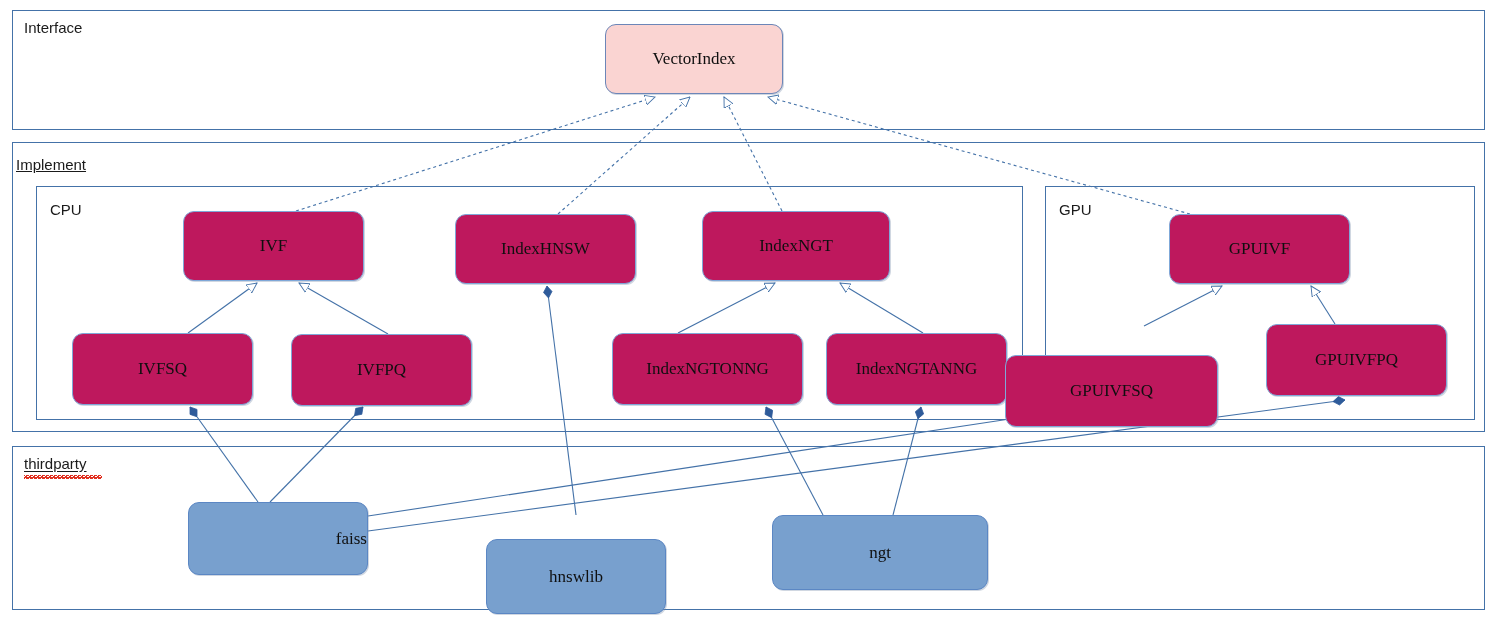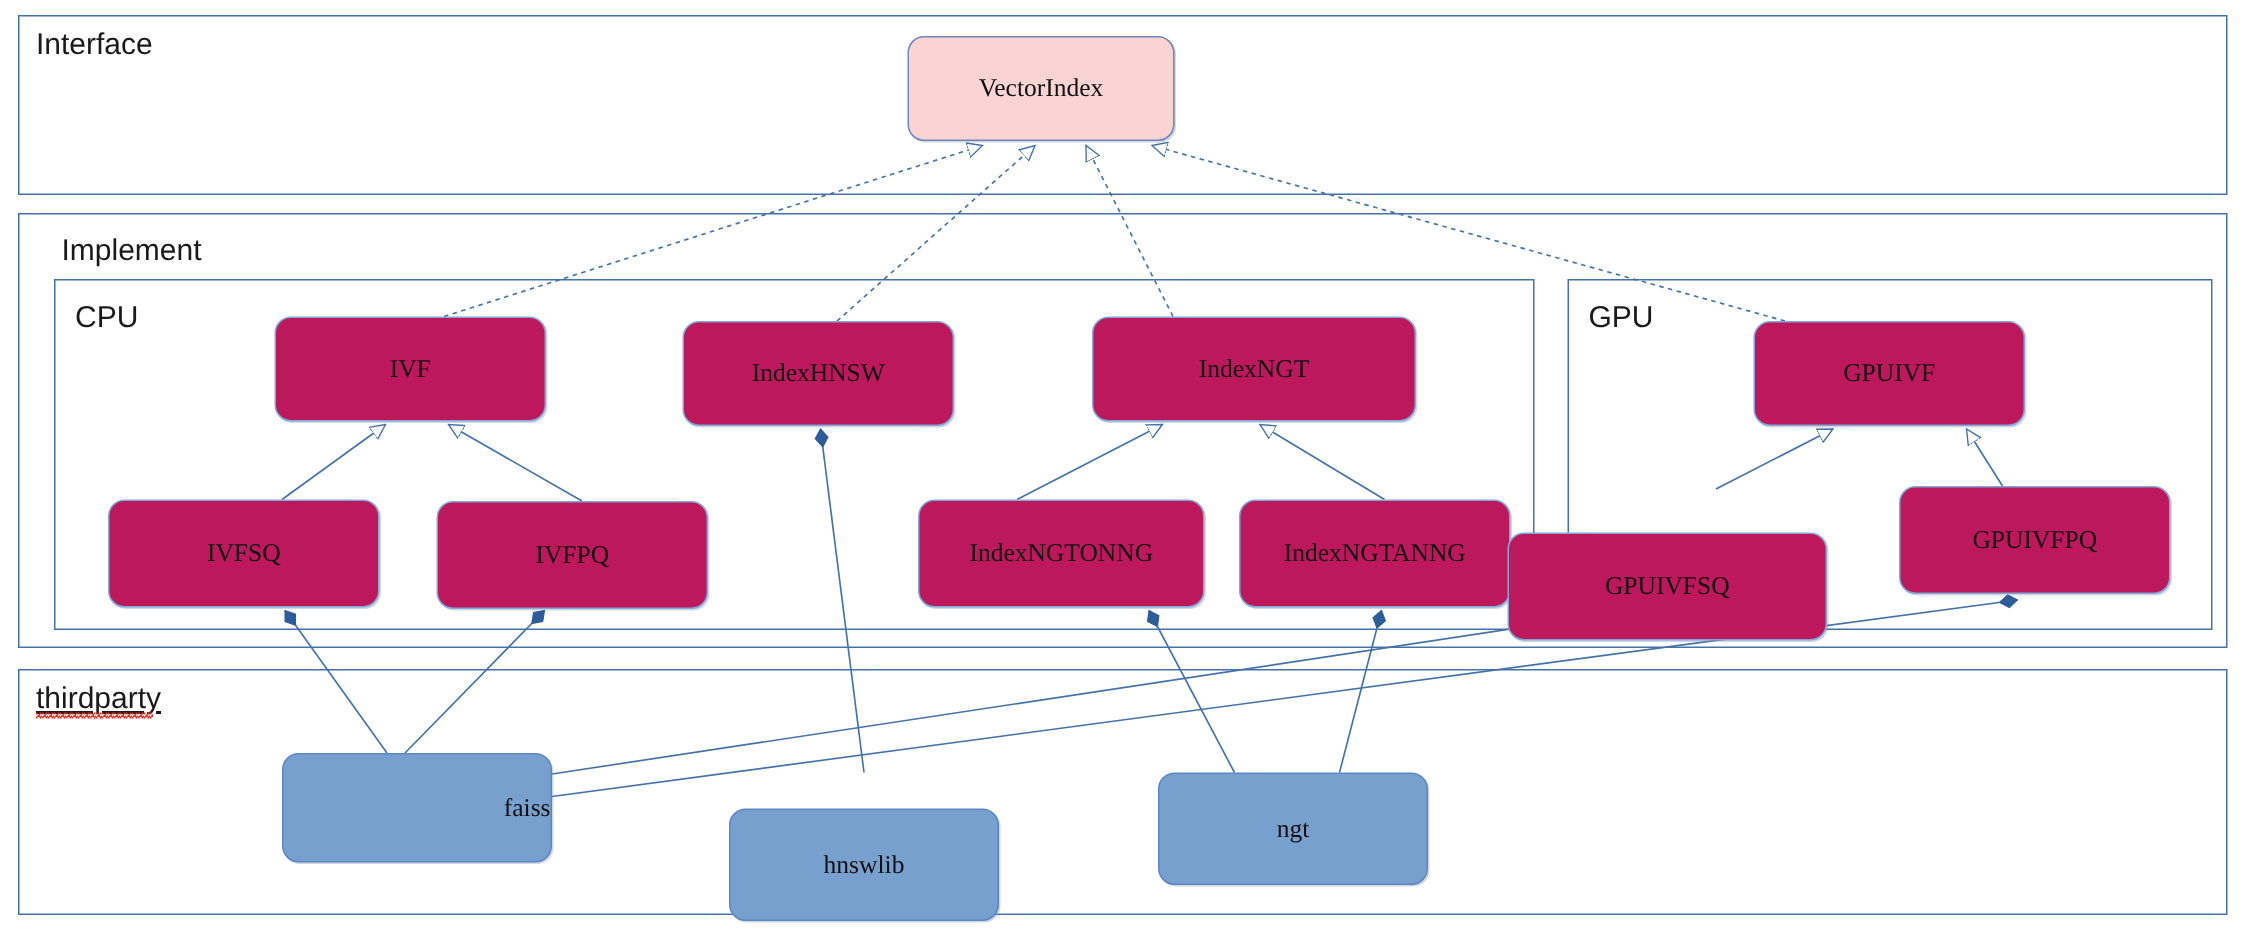--- a/index.html
+++ b/index.html
@@ -19,21 +19,21 @@
   
   .group {
     position: absolute;
     box-sizing: border-box;
     border: 1px solid #4472A8;
     background: transparent;
   }
   .group-label {
     position: absolute;
     font-family: "Liberation Sans", sans-serif;
-    font-size: 20px;
+    font-size: 15px;
     color: #1a1a1a;
     white-space: nowrap;
     line-height: 1;
   }
   .group-label.spellerror {
     text-decoration: underline;
     text-decoration-color: #1a1a1a;
     text-underline-offset: 2px;
   }
   .squiggle {
@@ -89,21 +89,21 @@
 </style>
 </head>
 <body>
 
 <div id="canvas">
 
   <div id="group-layer">
       <div class="group" style="left: 12px; top: 10px; width: 1473px; height: 120px;"></div>
       <div class="group-label" style="left: 24px; top: 20px;">Interface</div>
       <div class="group" style="left: 12px; top: 142px; width: 1473px; height: 290px;"></div>
-      <div class="group-label" style="left: 41px; top: 157px;">Implement</div>
+      <div class="group-label" style="left: 16px; top: 157px; text-decoration: underline;">Implement</div>
       <div class="group" style="left: 36px; top: 186px; width: 987px; height: 234px;"></div>
       <div class="group-label" style="left: 50px; top: 202px;">CPU</div>
       <div class="group" style="left: 1045px; top: 186px; width: 430px; height: 234px;"></div>
       <div class="group-label" style="left: 1059px; top: 202px;">GPU</div>
       <div class="group" style="left: 12px; top: 446px; width: 1473px; height: 164px;"></div>
       <div class="group-label spellerror" style="left: 24px; top: 456px;">thirdparty</div>
       <div class="squiggle" style="left: 24px; top: 475px; width: 78px;"></div>
     </div>
 
   <svg id="edges" viewBox="0 0 1503 628" width="1503" height="628">
@@ -139,21 +139,21 @@
   <div id="node-layer">
       <div class="node interface" style="left: 605px; top: 24px; width: 178px; height: 70px;">
         <span>VectorIndex</span>
       </div>
       <div class="node impl" style="left: 183px; top: 211px; width: 181px; height: 70px;">
         <span>IVF</span>
       </div>
       <div class="node impl" style="left: 455px; top: 214px; width: 181px; height: 70px;">
         <span>IndexHNSW</span>
       </div>
-      <div class="node impl" style="left: 728px; top: 211px; width: 216px; height: 70px;">
+      <div class="node impl" style="left: 702px; top: 211px; width: 188px; height: 70px;">
         <span>IndexNGT</span>
       </div>
       <div class="node impl" style="left: 1169px; top: 214px; width: 181px; height: 70px;">
         <span>GPUIVF</span>
       </div>
       <div class="node impl" style="left: 72px; top: 333px; width: 181px; height: 72px;">
         <span>IVFSQ</span>
       </div>
       <div class="node impl" style="left: 291px; top: 334px; width: 181px; height: 72px;">
         <span>IVFPQ</span>
@@ -169,18 +169,18 @@
       </div>
       <div class="node impl" style="left: 1266px; top: 324px; width: 181px; height: 72px;">
         <span>GPUIVFPQ</span>
       </div>
       <div class="node thirdparty" style="left: 188px; top: 502px; width: 180px; height: 73px; justify-content: flex-end;">
         <span>faiss</span>
       </div>
       <div class="node thirdparty" style="left: 486px; top: 515px; width: 180px; height: 75px; margin-top: 24px;">
         <span>hnswlib</span>
       </div>
-      <div class="node thirdparty" style="left: 772px; top: 515px; width: 180px; height: 75px;">
+      <div class="node thirdparty" style="left: 772px; top: 515px; width: 216px; height: 75px;">
         <span>ngt</span>
       </div>
     </div>
 
 </div>
 
 </body></html>

